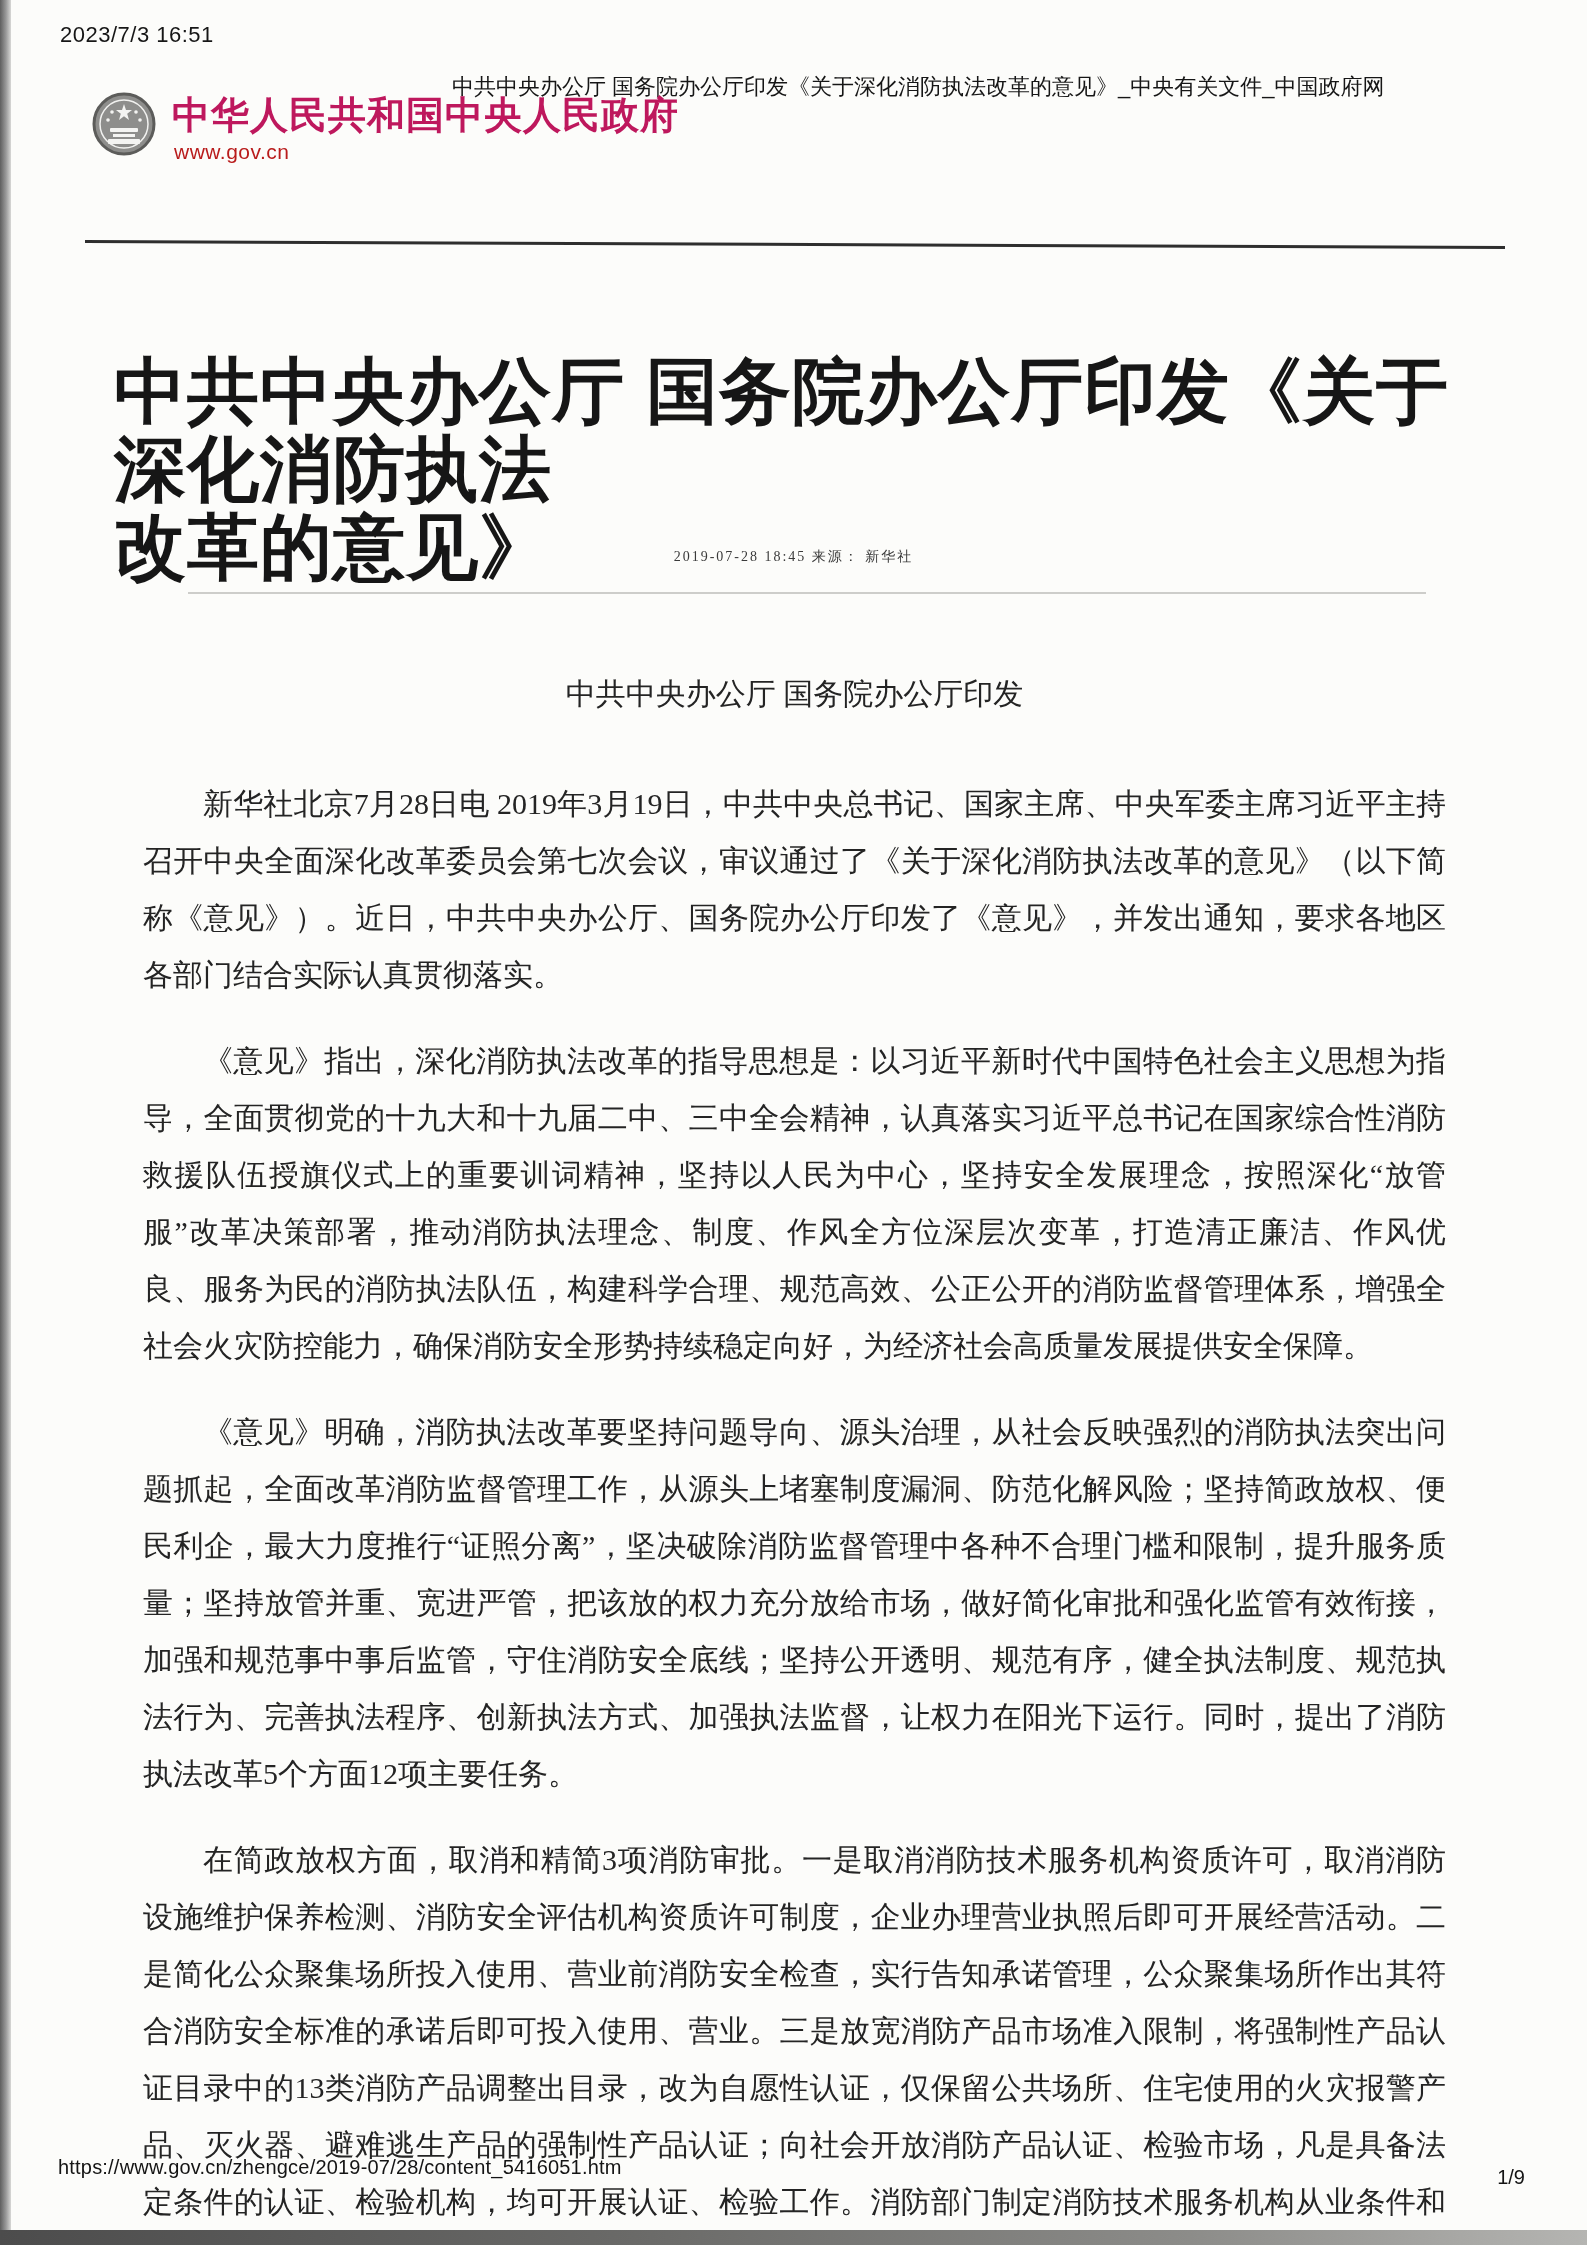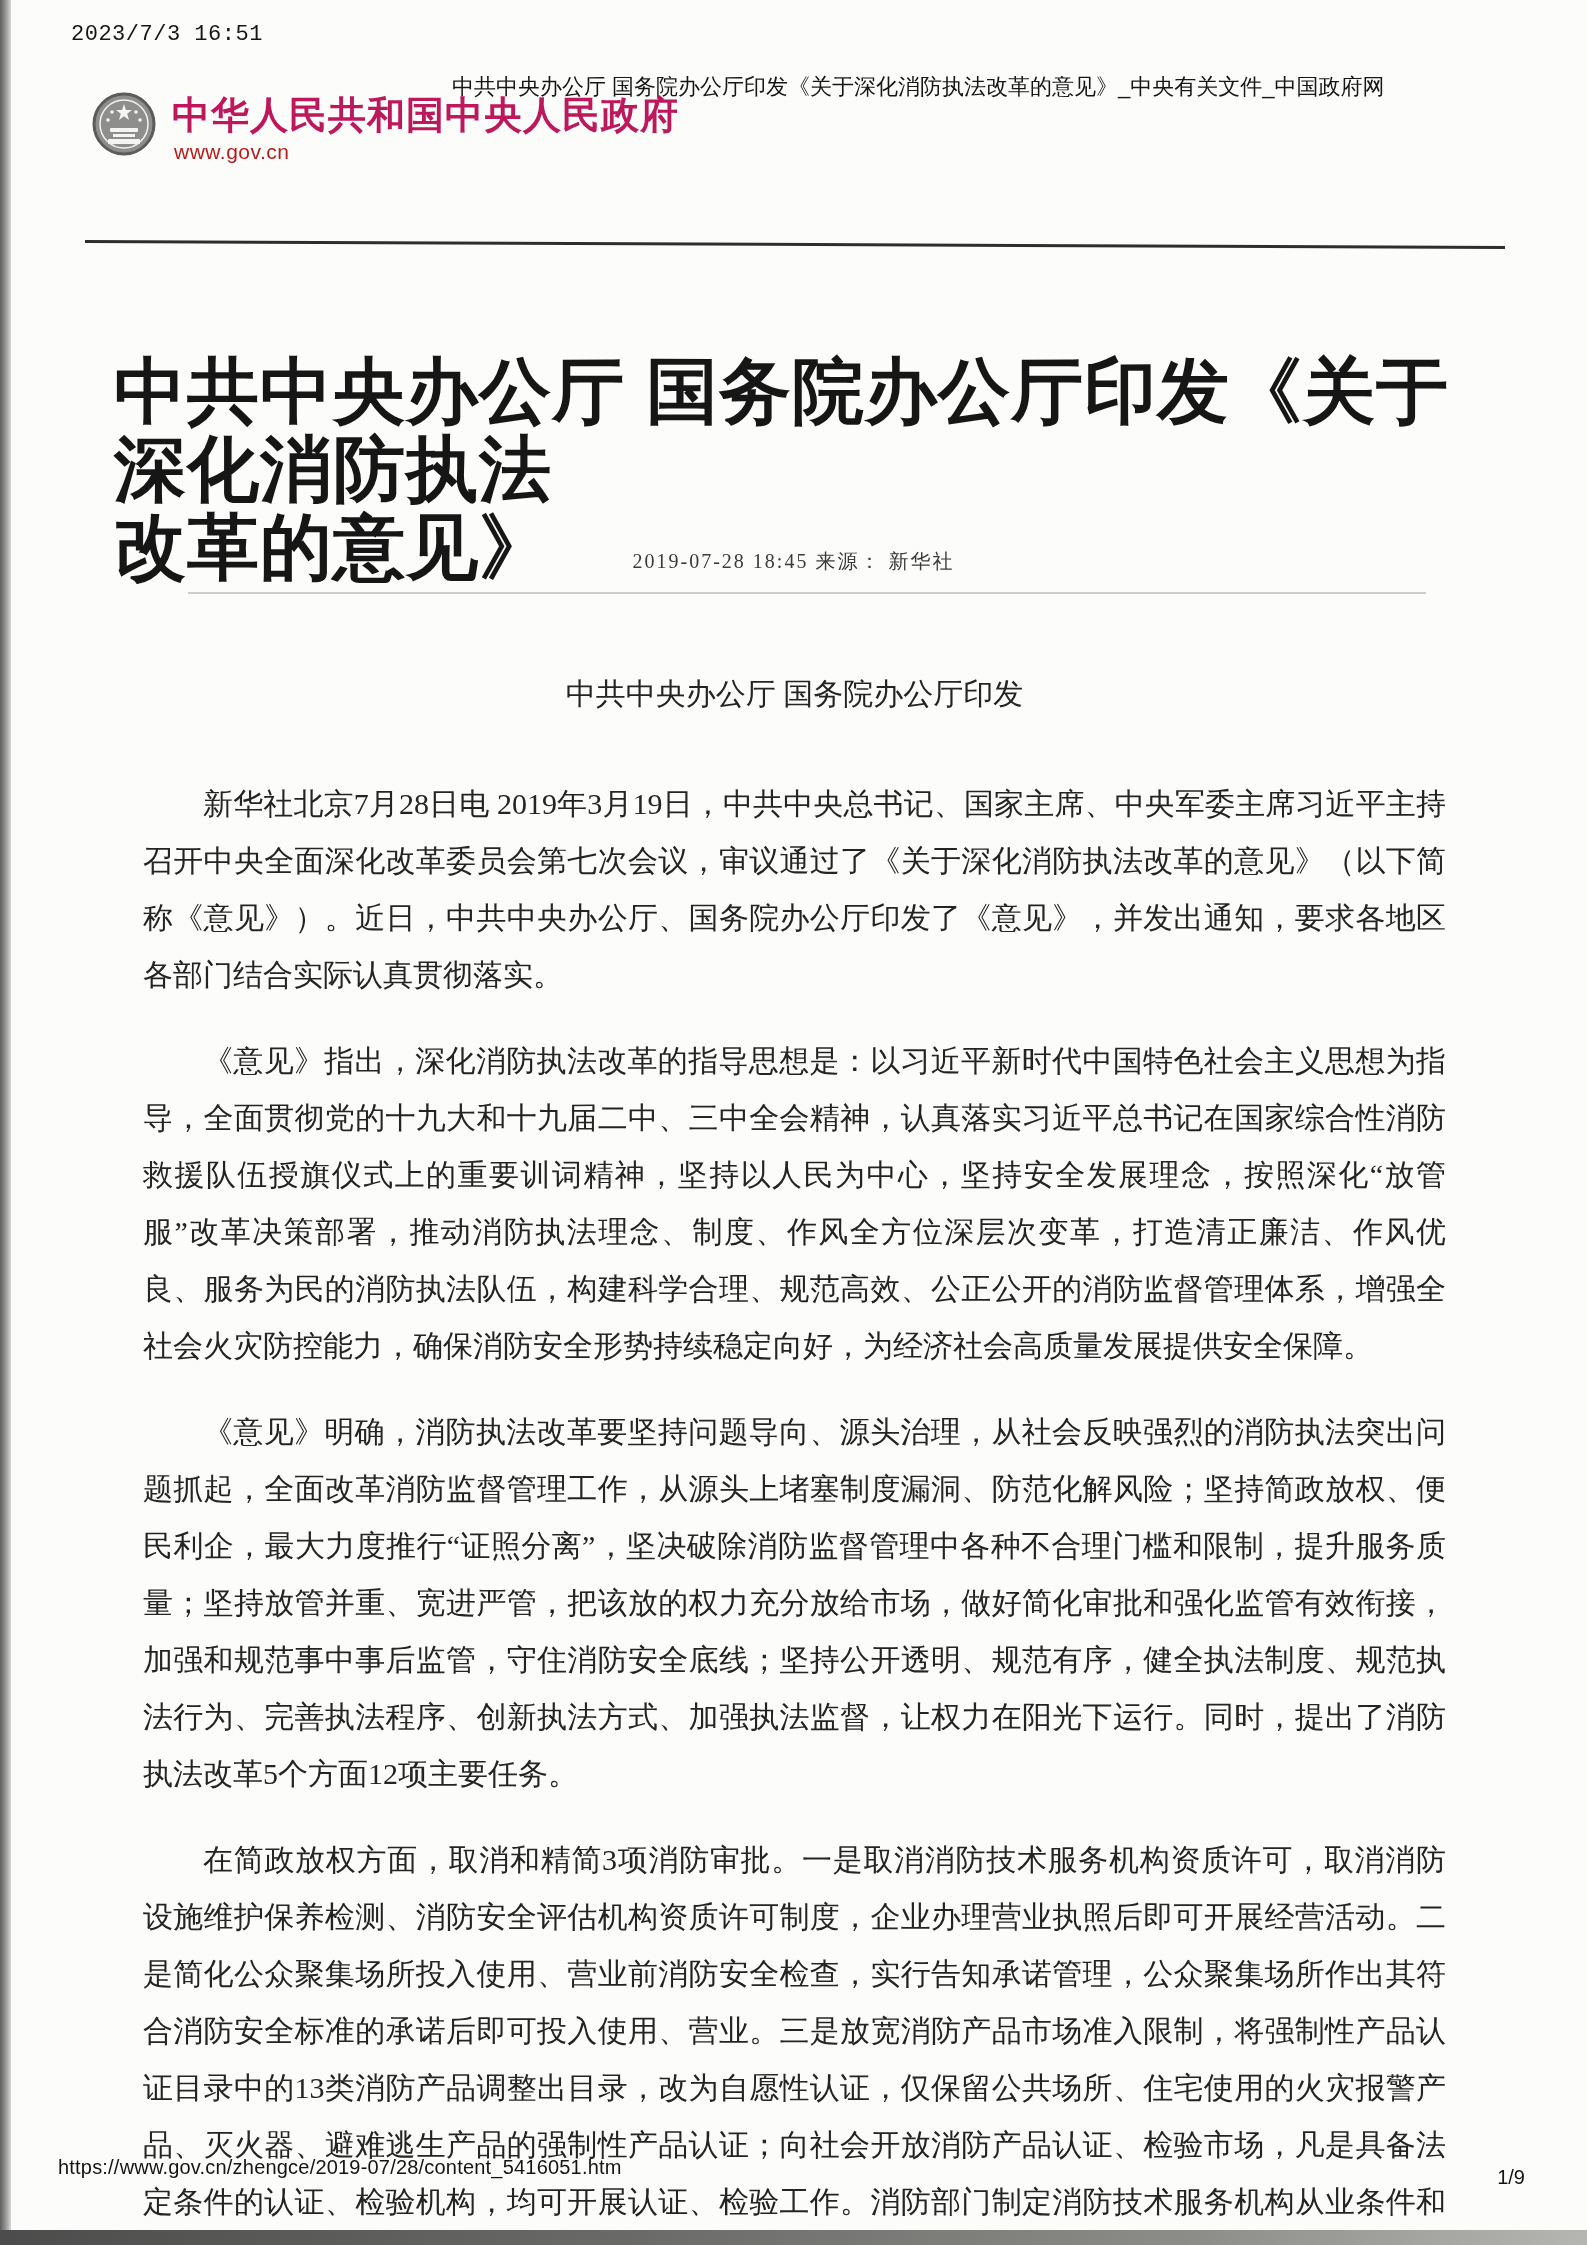--- a/index.html
+++ b/index.html
@@ -15,38 +15,38 @@
   .scan-edge-left{
     position:absolute;left:0;top:0;width:11px;height:2245px;
     background:linear-gradient(to right,#5f5f5f,#9a9a9a 55%,#d8d8d6);
   }
   .scan-edge-bottom{
     position:absolute;left:0;top:2230px;width:1587px;height:15px;
     background:linear-gradient(to right,#4c4c4c,#6a6a68 40%,#8c8c89 75%,#b5b5b2);
   }
   
   .print-header{position:absolute;top:16px;left:0;width:1587px;height:40px;font-size:22px;color:#161616;}
-  .print-datetime{position:absolute;left:71px;top:6px;letter-spacing:0.5px;font-family:Liberation Mono, monospace;}
+  .print-datetime{position:absolute;left:60px;top:6px;letter-spacing:0.5px;}
   .print-title{position:absolute;left:452px;top:8px;width:1100px;white-space:nowrap;font-size:22px;margin-top:48px;}
   
   .masthead{position:absolute;left:92px;top:90px;height:80px;}
   .emblem{position:absolute;left:0;top:2px;width:64px;height:64px;}
   .site-name{position:absolute;left:80px;top:0px;font-size:38px;font-weight:bold;color:#be185d;letter-spacing:1px;white-space:nowrap;}
   .site-url{position:absolute;left:82px;top:50px;font-size:21px;color:#b91c1c;letter-spacing:0.5px;}
   .rule-dark{position:absolute;left:85px;top:243px;width:1420px;height:3px;background:#2e2e2e;transform:rotate(0.25deg);}
   
   .article-title{
     position:absolute;left:114px;top:352px;width:1370px;
     text-align:left;font-size:72px;line-height:78px;font-weight:600;
     color:#161616;letter-spacing:1px;
   }
   .article-title span{display:block;}
   .article-meta{
     position:absolute;left:0;top:548px;width:1587px;text-align:center;
-    font-family:"Liberation Serif",serif;font-size:20px;color:#3a3a3a;letter-spacing:2px;
+    font-family:"Liberation Serif",serif;font-size:14px;color:#3a3a3a;letter-spacing:2px;
   }
   .rule-light{position:absolute;left:188px;top:592px;width:1238px;height:2px;background:#cdcdca;}
   
   .article-body{
     position:absolute;left:143px;top:668px;width:1303px;
     font-family:"Liberation Serif","DejaVu Serif",serif;
     font-size:30px;line-height:57px;color:#242424;
     text-align:justify;
   }
   .article-subtitle{text-align:center;line-height:52px;margin-bottom:55px;}

